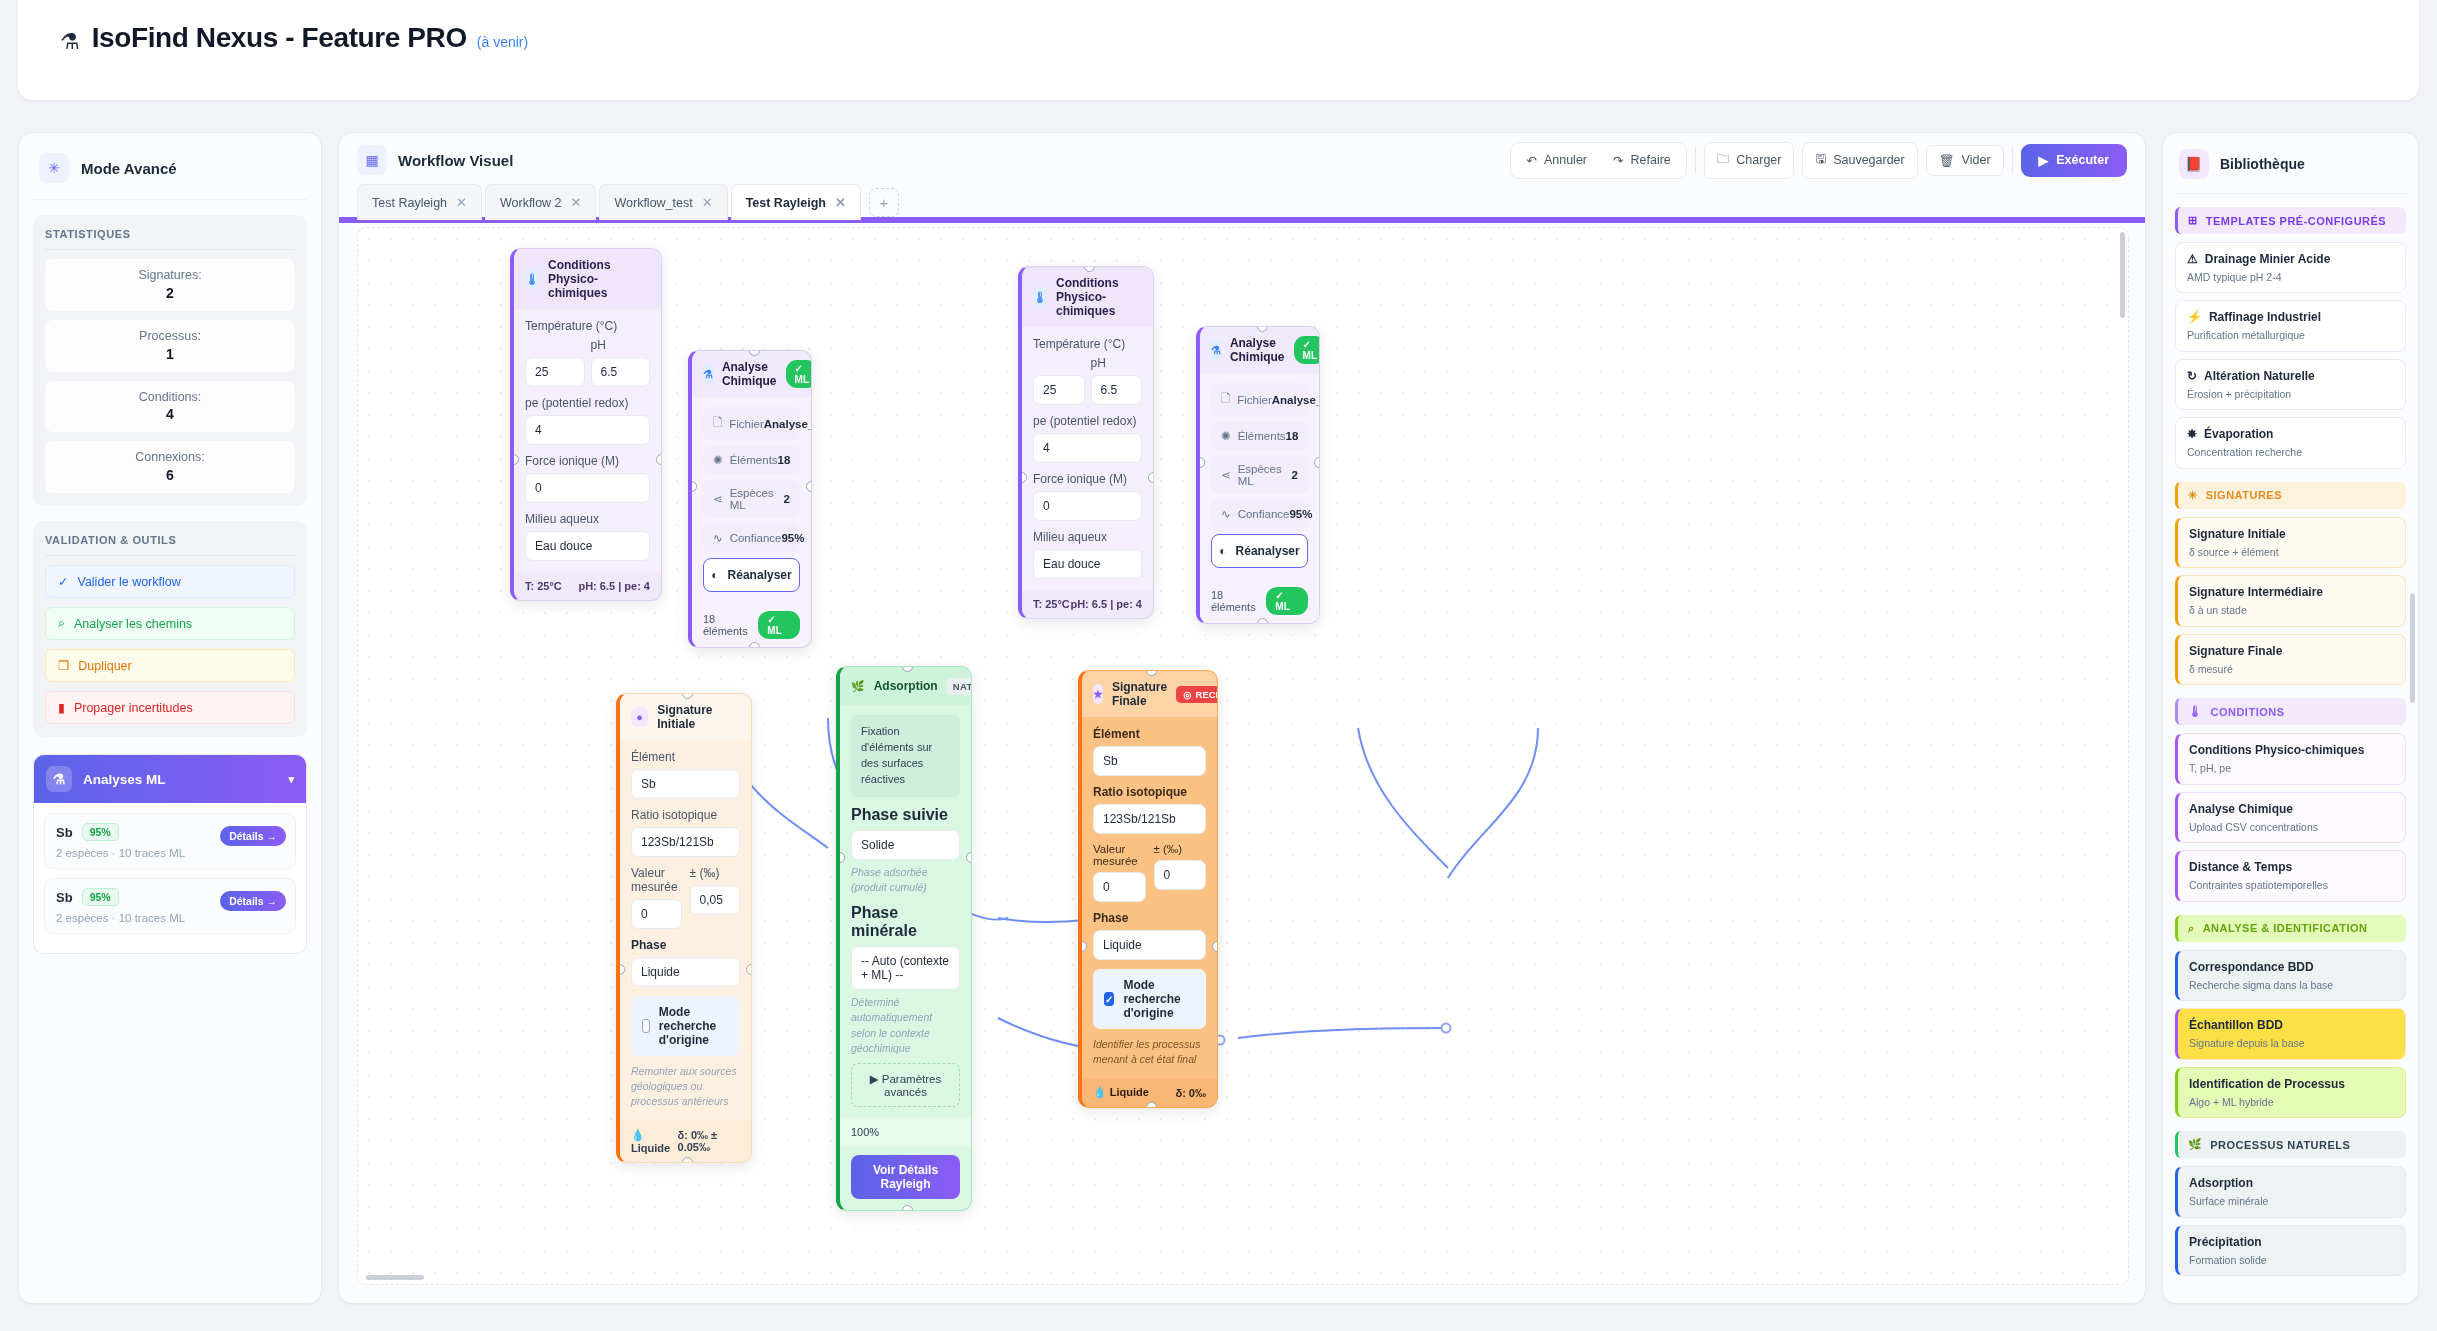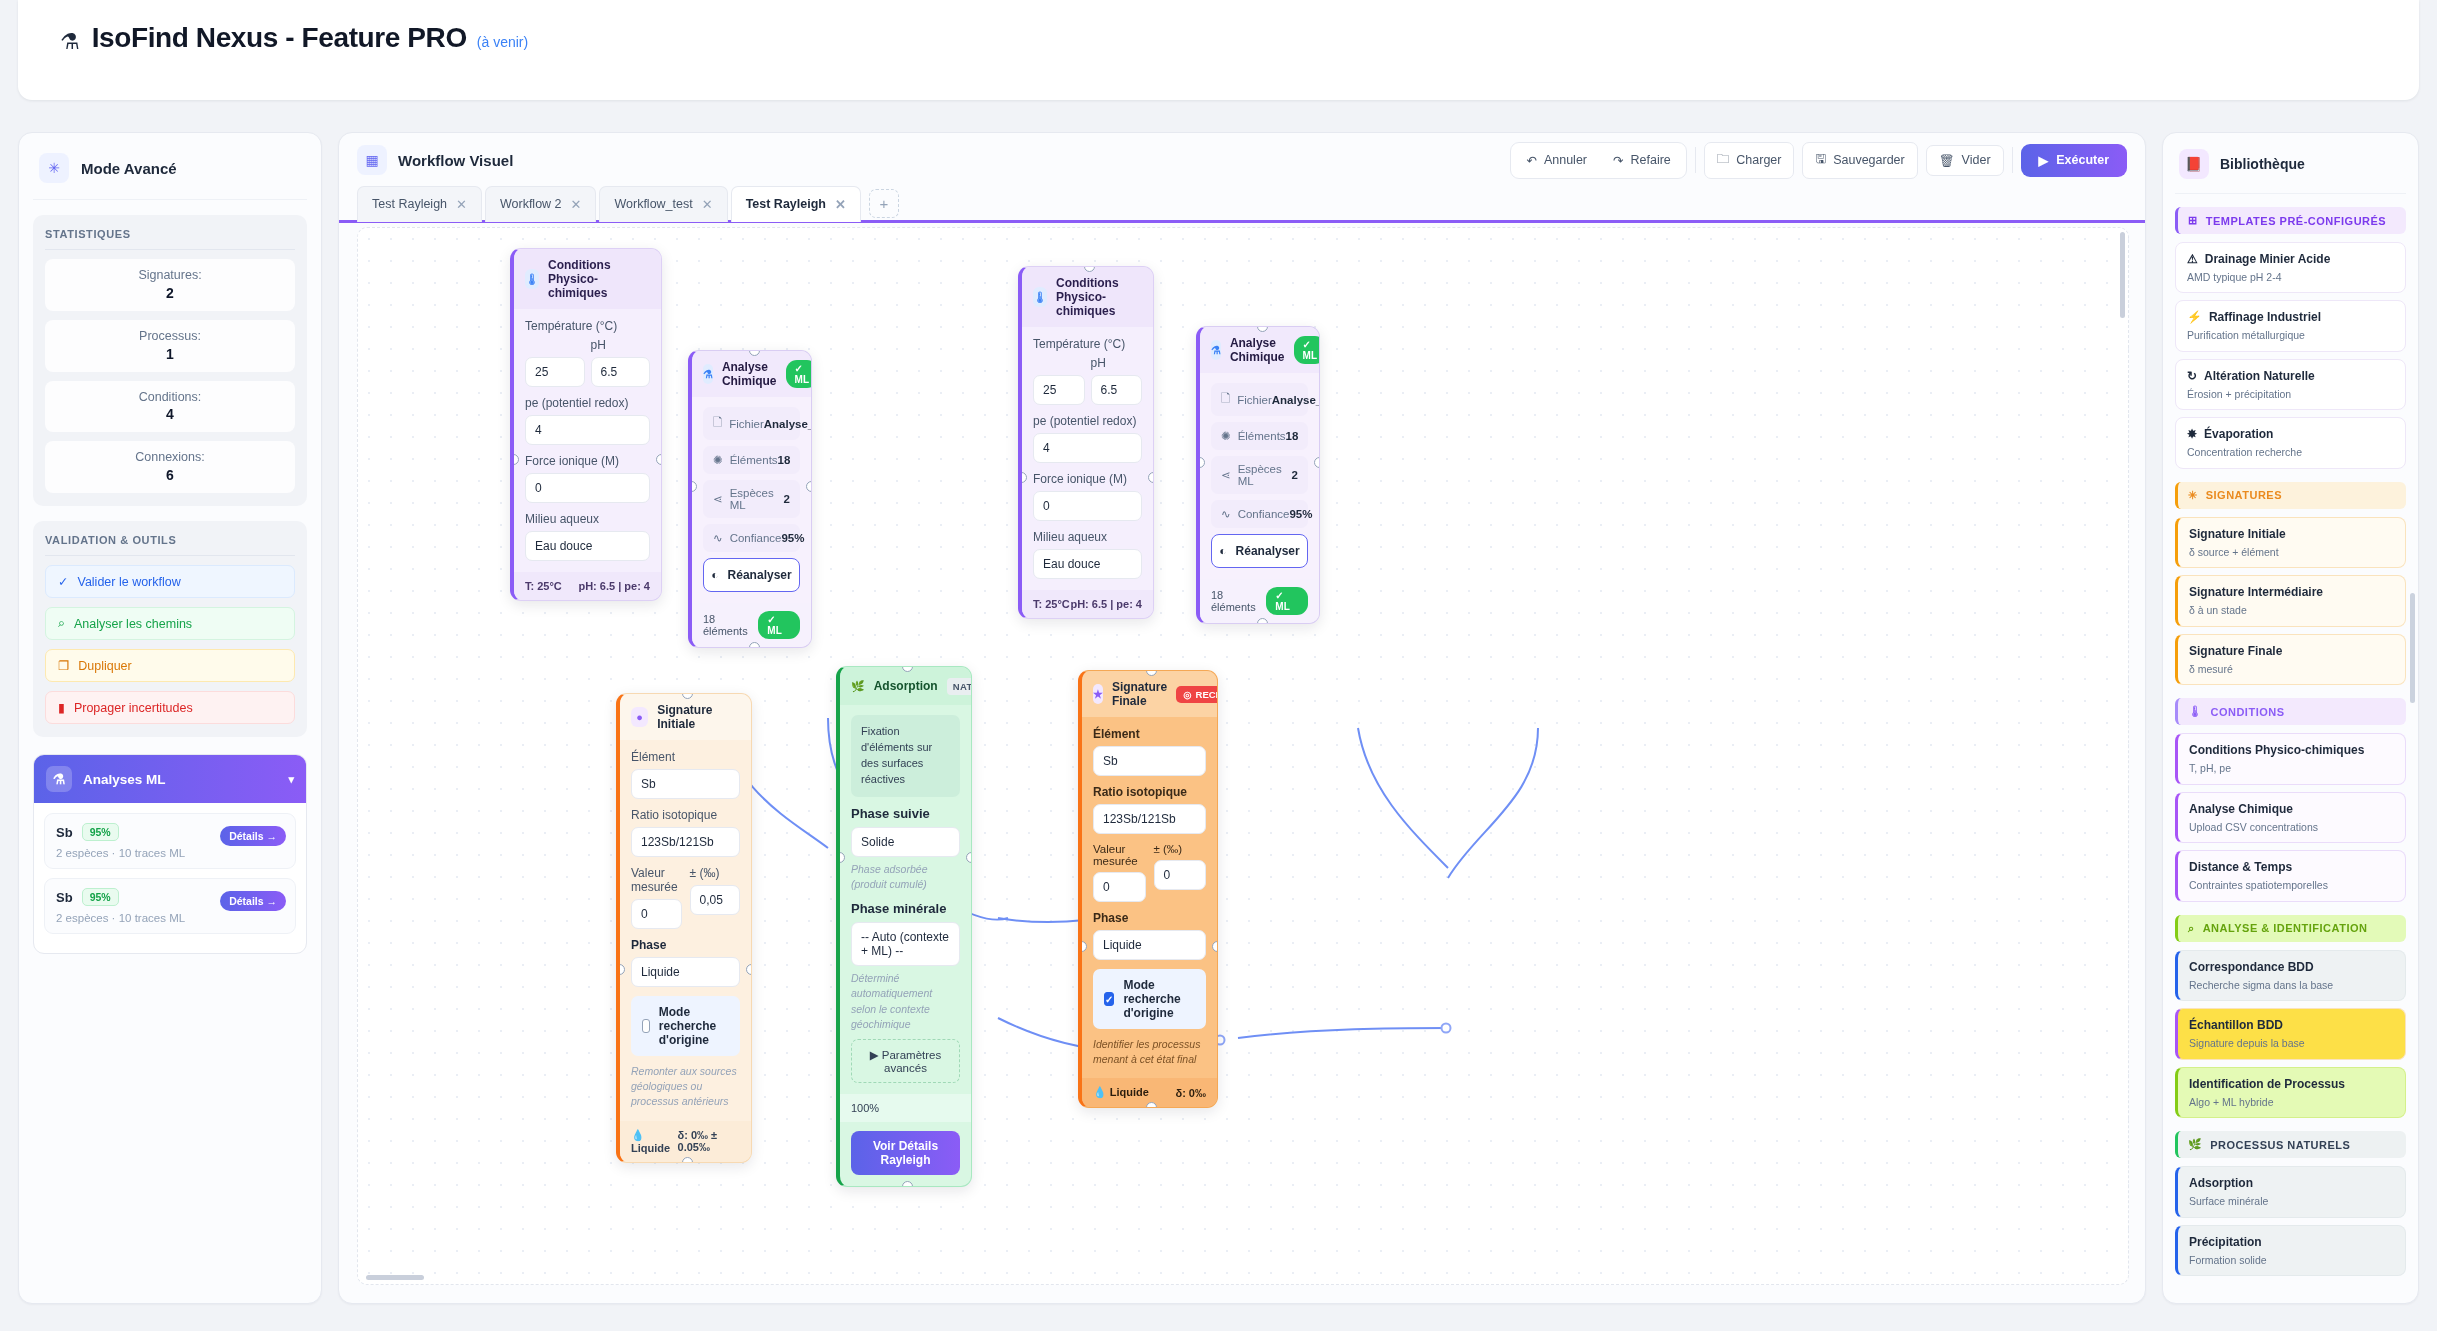--- a/index.html
+++ b/index.html
@@ -95,21 +95,21 @@
     display:flex; align-items:center; gap:7px; font-size:12.5px; color:#475569;
     padding:7px 12px; border-radius:7px; background:#fff; border:1px solid #e6e9f0;
   }
   .grp .tb-btn{ border:none; }
   .tb-run{
     background:linear-gradient(90deg,#5b63e8,#8b5cf6); color:#fff; font-weight:bold;
     border:none; padding:9px 18px; border-radius:9px; display:flex; gap:8px; align-items:center; font-size:12.5px;
   }
   .sep{ width:1px; height:26px; background:#e6e9f0;}
 
-  .tabs{ display:flex; align-items:center; gap:3px; padding:0 18px 0 18px; height:36px; border-bottom:3px solid #8b5cf6;}
+  .tabs{ display:flex; align-items:center; gap:3px; padding:0 18px 0 18px; height:36px; border-bottom:6px solid #8b5cf6;}
   .tab{
     display:flex; align-items:center; gap:9px; font-size:12.5px; color:#475569;
     padding:8px 14px; border-radius:7px 7px 0 0; background:#f3f5f9; border:1px solid #e6e9f0; border-bottom:none;
     height:36px;
   }
   .tab.active{ background:#fff; color:#1e293b; font-weight:600;}
   .tab-x{ color:#94a3b8; font-size:13px;}
   .tab-add{
     width:30px;height:29px;border:1px dashed #cbd5e1;border-radius:7px;color:#94a3b8;
     display:flex;align-items:center;justify-content:center;font-size:15px;margin-left:5px;
@@ -173,21 +173,21 @@
   .cbx{ width:14px;height:14px;border:1.6px solid #94a3b8;border-radius:3px;background:#fff;}
   .cbx.on{ background:#2563eb; border-color:#2563eb; color:#fff; display:flex;align-items:center;justify-content:center;font-size:10px;}
   .hint{ font-size:10.5px; color:#94a3b8; font-style:italic; margin-top:8px; line-height:1.45;}
 
   
   .n-ads{ background:#d9f7e3; border:1px solid #a8e8c1; border-left:4px solid #16a34a;}
   .n-ads .node-head{ background:#cdf3da; color:#14532d;}
   .n-ads .nh-icon{ background:transparent; color:#16a34a;}
   .tag-nat{ background:#e9eef0; color:#475569; font-size:9.5px; border-radius:4px; padding:3px 6px; letter-spacing:.4px;}
   .desc{ background:#cceedb; border-radius:7px; padding:9px 10px; font-size:11px; color:#334155; line-height:1.45; margin-bottom:9px;}
-  .strong-lbl{ font-size:13px; font-weight:bold; color:#1e293b; margin-bottom:6px;}
+  .strong-lbl{ font-size:16px; font-weight:bold; color:#1e293b; margin-bottom:6px;}
   .adv{
     border:1px dashed #9fd9b6; border-radius:7px; text-align:center; padding:8px;
     font-size:11.5px; color:#334155; margin-top:4px;
   }
   .n-ads .node-foot{ background:#e6faee; color:#334155; display:block; padding:8px 11px;}
   .rayleigh{
     margin:9px 11px 11px 11px; background:linear-gradient(90deg,#5b63e8,#8b5cf6);
     color:#fff; font-weight:bold; font-size:12px; border-radius:8px; text-align:center; padding:8px;
   }
 

